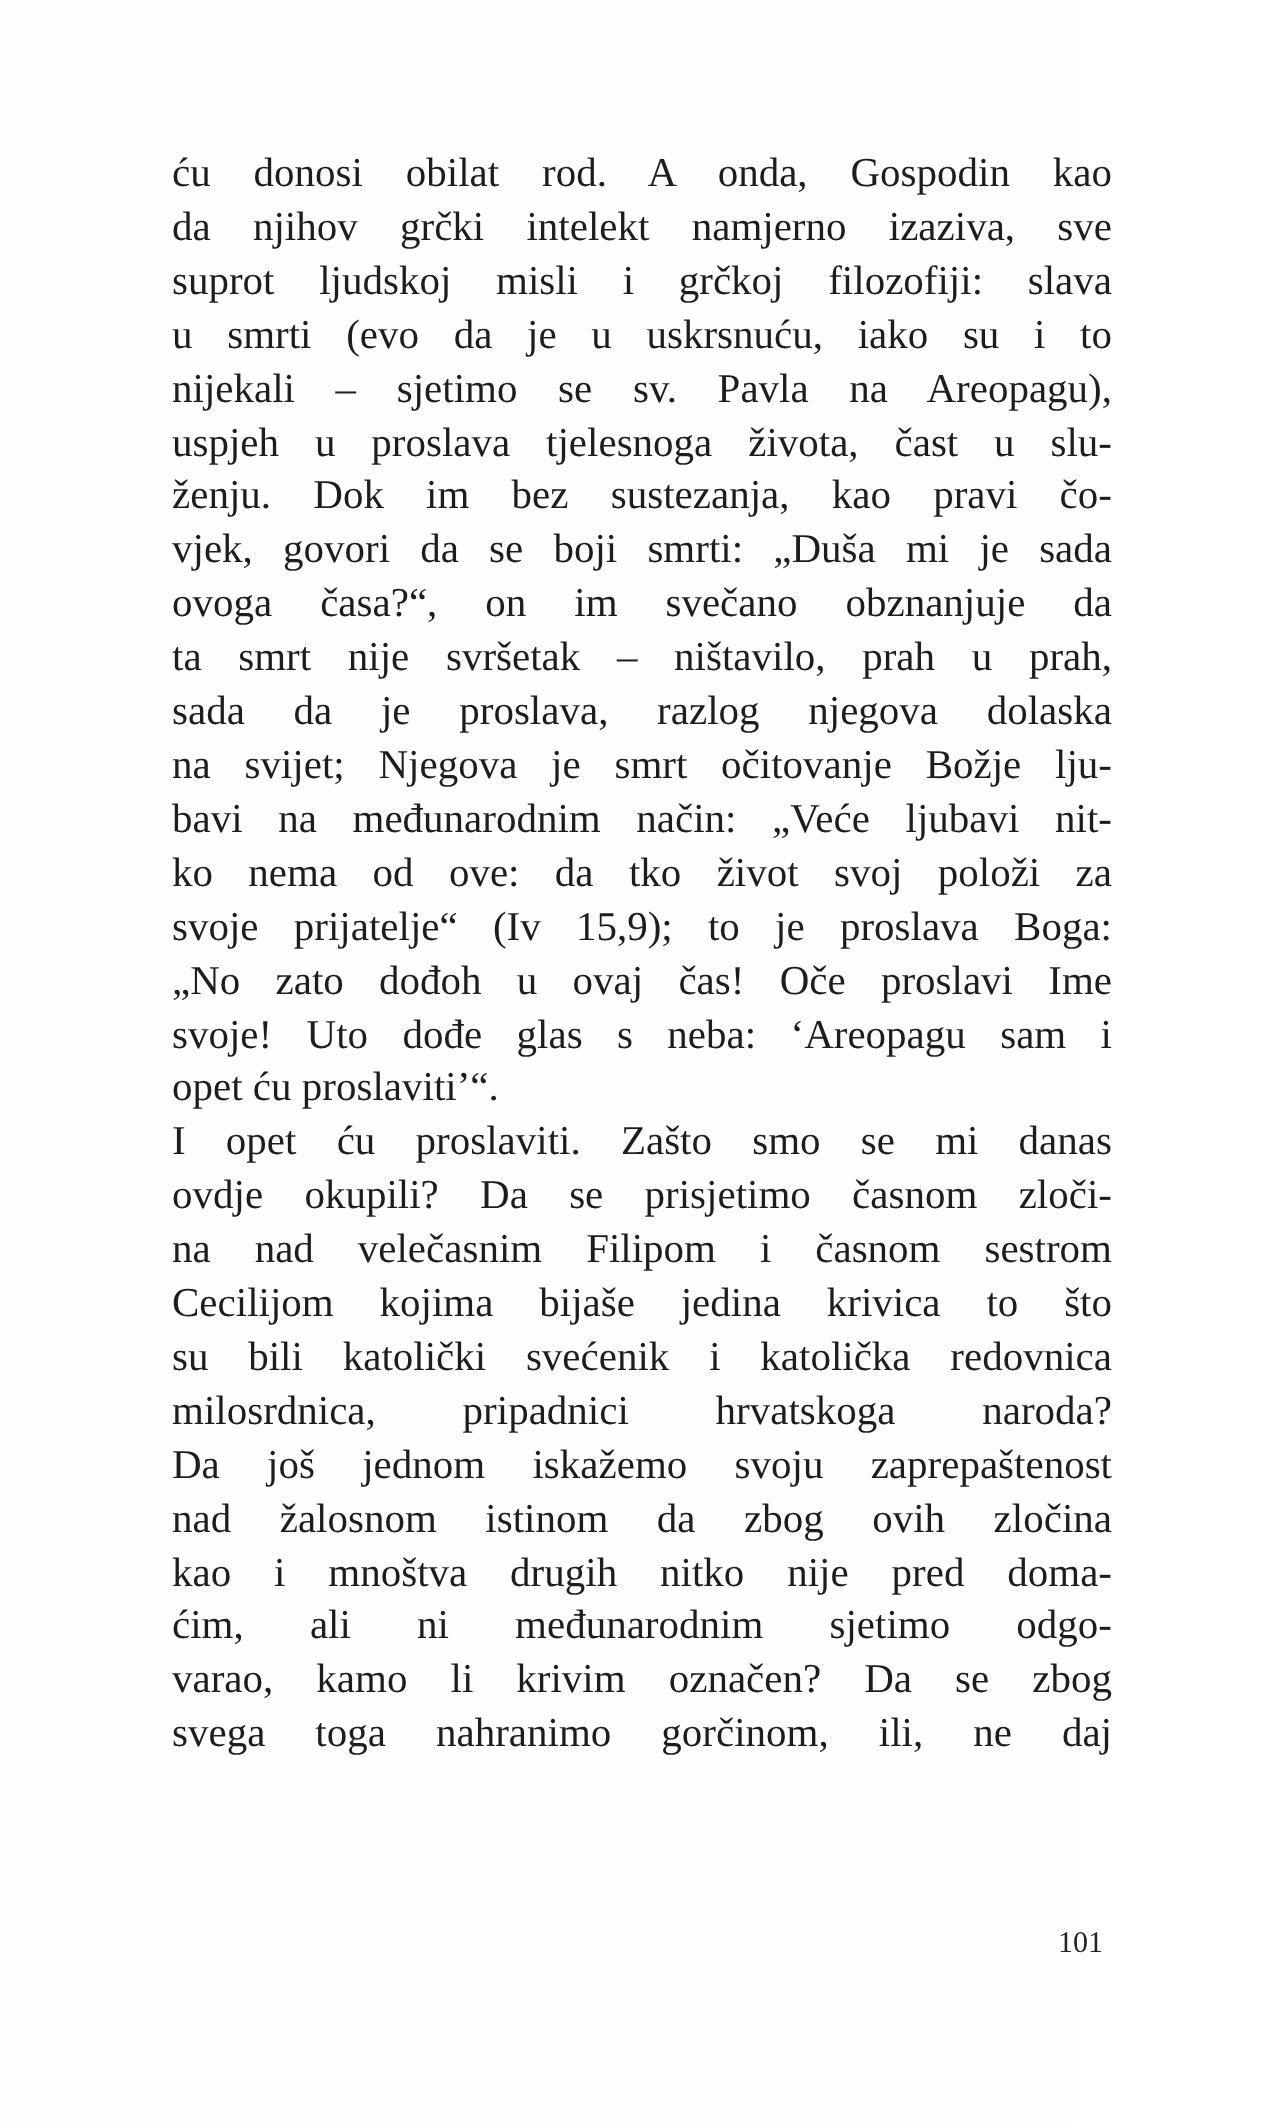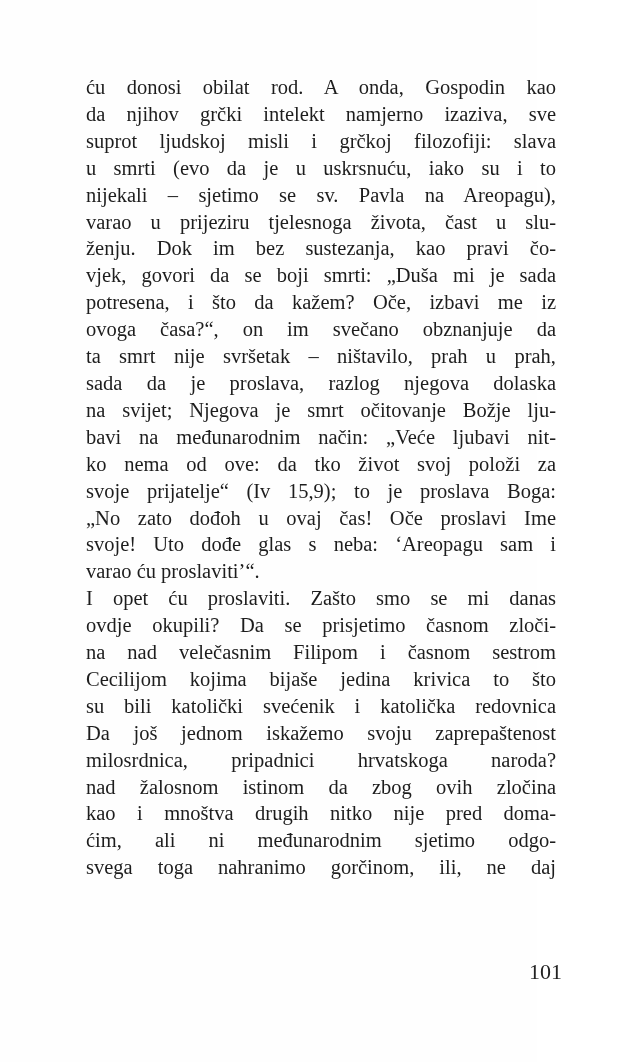--- a/index.html
+++ b/index.html
@@ -41,65 +41,65 @@
     white-space: normal;
     overflow: hidden;
   }
   .line.para-last {
     text-align-last: left;
   }
   .pagenum {
     position: absolute;
     top: 961px;
     left: 529px;
-    font-size: 22px;
+    font-size: 15px;
     line-height: 22px;
     color: #222222;
   }
 </style>
 </head>
 <body>
 
 <div class="page">
 
   <div class="textblock">
 
     <div class="para">
       <div class="line">ću donosi obilat rod. A onda, Gospodin kao</div>
       <div class="line">da njihov grčki intelekt namjerno izaziva, sve</div>
       <div class="line">suprot ljudskoj misli i grčkoj filozofiji: slava</div>
       <div class="line">u smrti (evo da je u uskrsnuću, iako su i to</div>
       <div class="line">nijekali – sjetimo se sv. Pavla na Areopagu),</div>
-      <div class="line">varao u prijeziru tjelesnoga života, čast u slu-</div>
+      <div class="line">uspjeh u proslava tjelesnoga života, čast u slu-</div>
       <div class="line">ženju. Dok im bez sustezanja, kao pravi čo-</div>
       <div class="line">vjek, govori da se boji smrti: „Duša mi je sada</div>
-      <div class="line">potresena, i što da kažem? Oče, izbavi me iz</div>
       <div class="line">ovoga časa?“, on im svečano obznanjuje da</div>
       <div class="line">ta smrt nije svršetak – ništavilo, prah u prah,</div>
       <div class="line">sada da je proslava, razlog njegova dolaska</div>
       <div class="line">na svijet; Njegova je smrt očitovanje Božje lju-</div>
       <div class="line">bavi na međunarodnim način: „Veće ljubavi nit-</div>
       <div class="line">ko nema od ove: da tko život svoj položi za</div>
       <div class="line">svoje prijatelje“ (Iv 15,9); to je proslava Boga:</div>
       <div class="line">„No zato dođoh u ovaj čas! Oče proslavi Ime</div>
       <div class="line">svoje! Uto dođe glas s neba: ‘Areopagu sam i</div>
-      <div class="line para-last">varao ću proslaviti’“.</div>
+      <div class="line para-last">opet ću proslaviti’“.</div>
     </div>
 
     <div class="para">
       <div class="line">I opet ću proslaviti. Zašto smo se mi danas</div>
       <div class="line">ovdje okupili? Da se prisjetimo časnom zloči-</div>
       <div class="line">na nad velečasnim Filipom i časnom sestrom</div>
       <div class="line">Cecilijom kojima bijaše jedina krivica to što</div>
       <div class="line">su bili katolički svećenik i katolička redovnica</div>
+      <div class="line">milosrdnica, pripadnici hrvatskoga naroda?</div>
       <div class="line">Da još jednom iskažemo svoju zaprepaštenost</div>
-      <div class="line">milosrdnica, pripadnici hrvatskoga naroda?</div>
       <div class="line">nad žalosnom istinom da zbog ovih zločina</div>
       <div class="line">kao i mnoštva drugih nitko nije pred doma-</div>
       <div class="line">ćim, ali ni međunarodnim sjetimo odgo-</div>
+      <div class="line">varao, kamo li krivim označen? Da se zbog</div>
       <div class="line">svega toga nahranimo gorčinom, ili, ne daj</div>
     </div>
 
   </div>
 
   <div class="pagenum">101</div>
 
 </div>
 
 </body></html>

